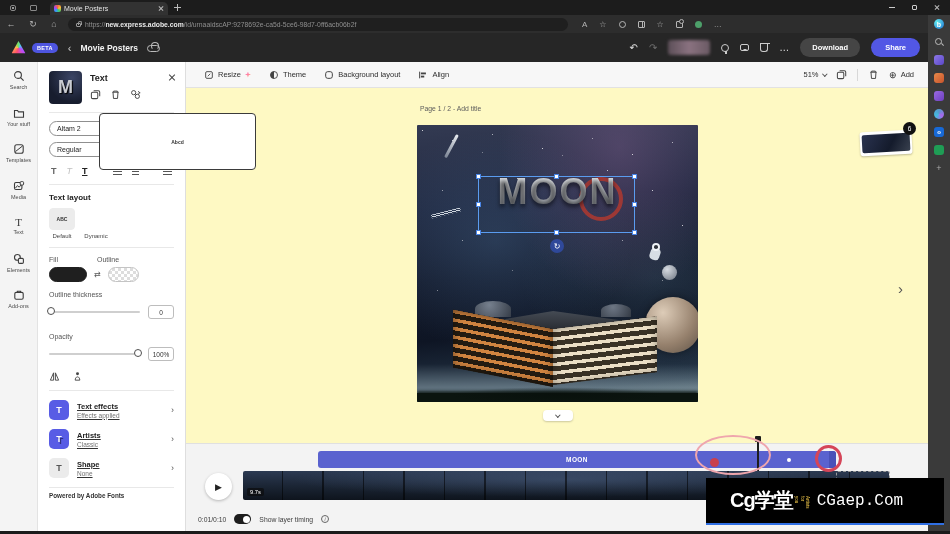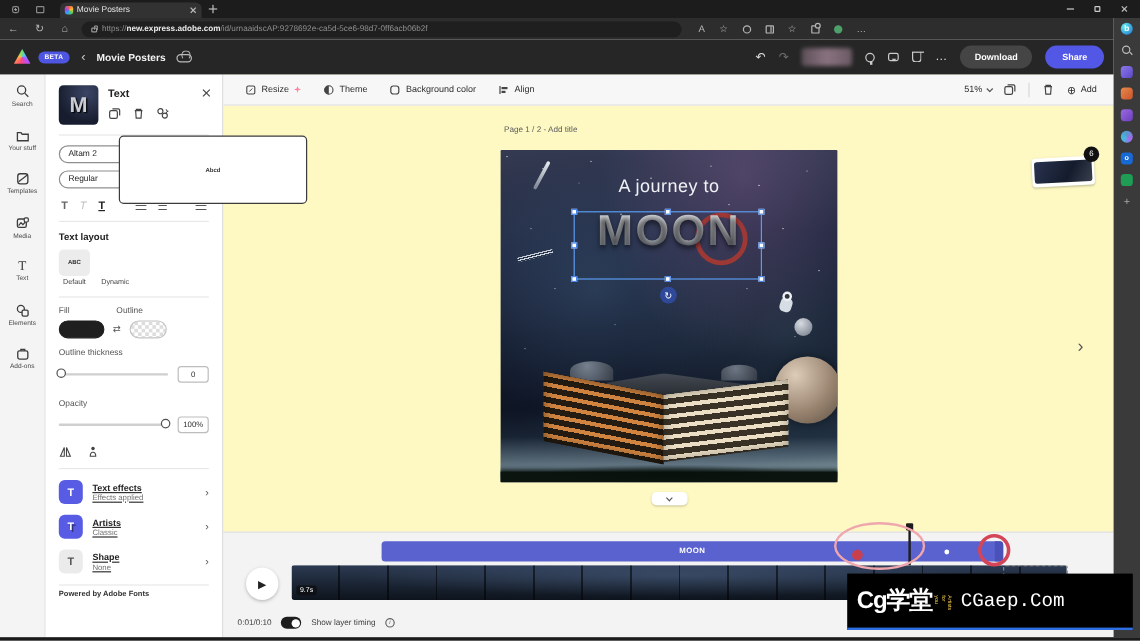--- a/index.html
+++ b/index.html
@@ -254,21 +254,21 @@
     box-shadow:0 1px 3px rgba(0,0,0,.25);display:flex;align-items:center;justify-content:center;
     font-size:9px;color:#222;}
   .tl-bottom{position:absolute;left:12px;top:70px;display:flex;align-items:center;gap:8px;font-size:6.8px;color:#3d3d3d;}
   .toggle{width:17px;height:10px;border-radius:5px;background:#1d1d1d;position:relative;flex:none;}
   .toggle::after{content:"";position:absolute;right:1.5px;top:1.5px;width:7px;height:7px;border-radius:50%;background:#fff;}
   .info-c{width:8px;height:8px;border:1px solid #666;border-radius:50%;font-size:5px;color:#666;
     display:flex;align-items:center;justify-content:center;font-style:italic;}
 
   
   .watermark{position:absolute;left:706px;top:478px;width:238px;height:47px;background:#000;z-index:60;
-    display:flex;align-items:center;padding:0 8px;gap:5px;border-bottom:2px solid #2f6fe4;}
+    display:flex;align-items:center;padding:0 24px;gap:5px;border-bottom:2px solid #2f6fe4;}
   .wm-logo{font-size:20px;font-weight:bold;color:#fff;white-space:nowrap;letter-spacing:-1px;}
   .wm-tag{font-size:4.5px;color:#ffd34d;transform:rotate(90deg);width:8px;flex:none;line-height:1.2;}
   .wm-site{font-family:Liberation Mono, monospace;font-size:16px;color:#fff;margin-left:6px;white-space:nowrap;}
 
   .bottomstrip{position:absolute;left:0;top:531px;width:950px;height:3px;background:#1b1b1b;z-index:70;}
 </style>
 </head>
 <body>
 
 <div class="screen">
@@ -550,21 +550,21 @@
         <svg width="10" height="10" viewBox="0 0 12 12">
             <circle cx="6" cy="6" r="4.2" fill="none" stroke="#444" stroke-width="1.1"></circle>
             <path d="M6 1.8a4.2 4.2 0 0 0 0 8.4z" fill="#444"></path>
           </svg>
         <span>Theme</span>
       </span>
       <span class="ct-item">
         <svg width="10" height="10" viewBox="0 0 12 12">
             <rect x="2" y="2" width="8" height="8" rx="2.5" fill="none" stroke="#444" stroke-width="1.2"></rect>
           </svg>
-        <span>Background color</span>
+        <span>Background layout</span>
       </span>
       <span class="ct-item">
         <svg width="10" height="10" viewBox="0 0 12 12">
             <path d="M2 2v8" stroke="#444" stroke-width="1.2"></path>
             <rect x="3.5" y="3" width="6" height="2.2" fill="#444"></rect>
             <rect x="3.5" y="6.8" width="4" height="2.2" fill="#444"></rect>
           </svg>
         <span>Align</span>
       </span>
       <span class="ct-right">
@@ -587,21 +587,20 @@
       </span>
     </div>
 
     <div class="canvas-body">
       <span class="page-label">Page 1 / 2 - Add title</span>
 
       <div class="poster">
         <span class="stars"></span>
         <span class="rocket rk1"></span>
         <span class="rocket rk2"></span>
-        <div class="p-sub">A journey to</div>
         <div class="p-ring"></div>
         <div class="p-title">MOON</div>
         <div class="astro">
           <span class="body"></span>
             <span class="helm"></span>
             <span class="visor"></span>
         </div>
         <span class="planet-s"></span>
         <span class="planet-b"></span>
         <div class="bldg">

